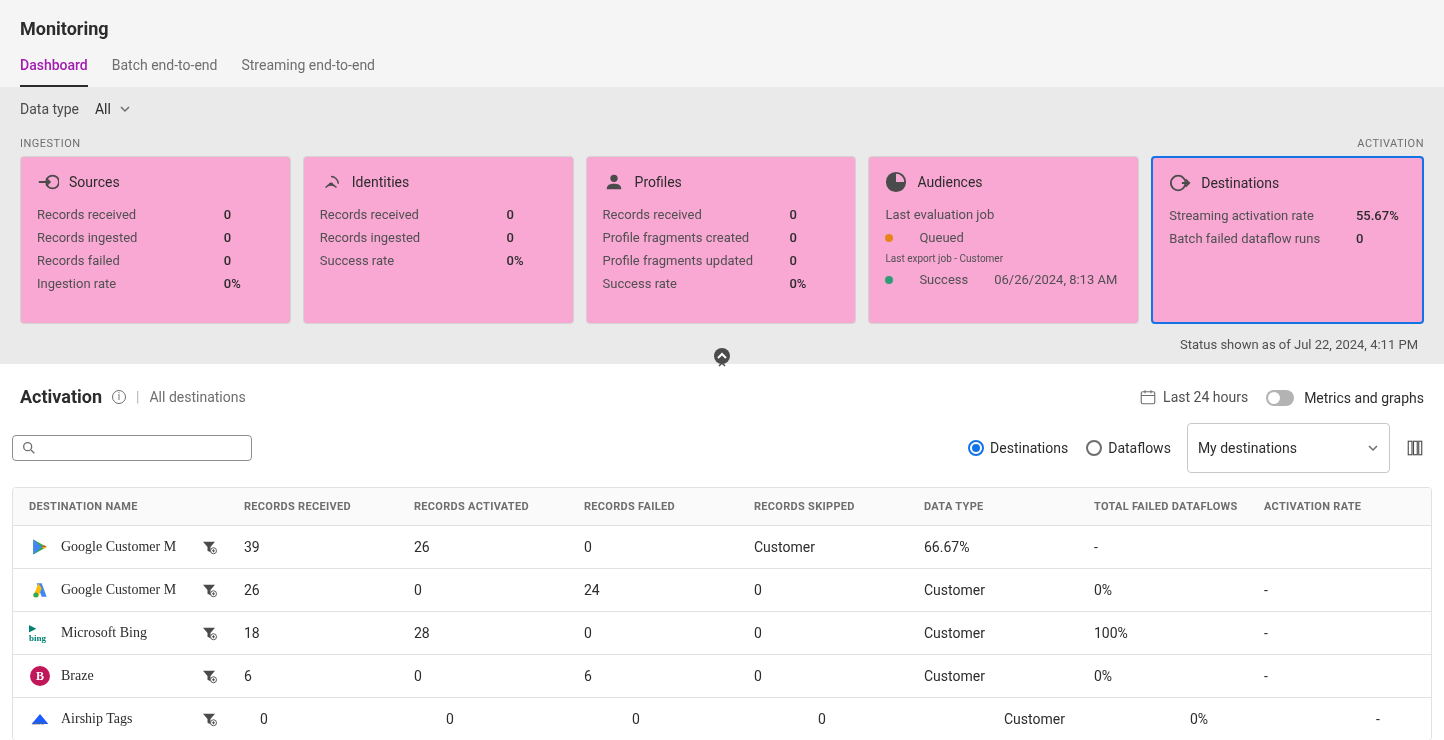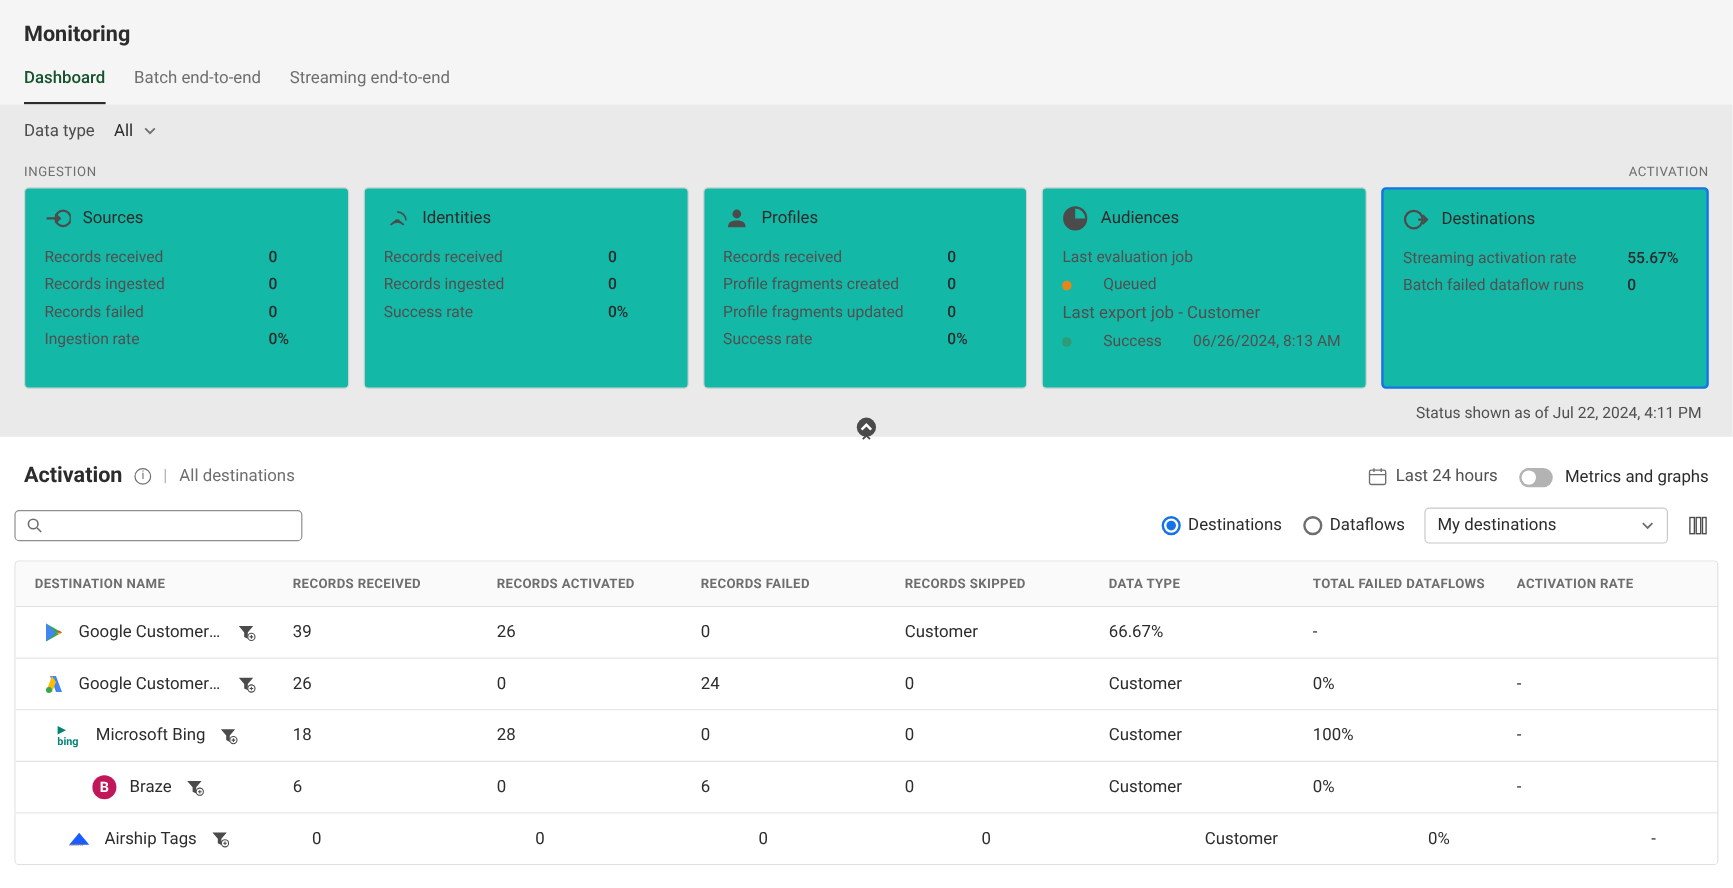--- a/index.html
+++ b/index.html
@@ -24,21 +24,21 @@
   gap: 24px;
 }
 .tab {
   padding-bottom: 12px;
   font-size: 14px;
   color: #6e6e6e;
   cursor: pointer;
   border-bottom: 2px solid transparent;
 }
 .tab.active {
-  color: #14532d;
+  color: #a21caf;
   border-bottom: 2px solid #2c2c2c;
   font-weight: 500;
 }
 .filter-bar {
   background: #eaeaea;
   padding: 14px 20px 40px 20px;
   position: relative;
 }
 .filter-row {
   display: flex;
@@ -60,21 +60,21 @@
   letter-spacing: 0.5px;
   color: #6e6e6e;
   margin-bottom: 6px;
 }
 .cards {
   display: flex;
   gap: 12px;
 }
 .card {
   flex: 1;
-  background: #14b8a6;
+  background: #f9a8d4;
   border: 1px solid #d3d3d3;
   border-radius: 4px;
   padding: 14px 16px;
   min-height: 168px;
 }
 .card.selected {
   border: 2px solid #1473e6;
 }
 .card-header {
   display: flex;
@@ -181,21 +181,21 @@
 }
 .radio-group { display:flex; align-items:center; gap:18px; }
 .radio-item { display:flex; align-items:center; gap:6px; cursor:pointer; }
 .radio-dot {
   width:16px; height:16px; border-radius:50%; border:2px solid #6e6e6e;
   display:flex; align-items:center; justify-content:center;
 }
 .radio-dot.checked { border-color:#1473e6; }
 .radio-dot.checked::after { content:""; width:8px; height:8px; border-radius:50%; background:#1473e6; }
 .select-box {
-  border:1px solid #c8c8c8; border-radius:4px; padding:6px 10px;
+  border:1px solid #c8c8c8; border-radius:4px; padding:16px 10px;
   display:flex; align-items:center; gap:70px; background:#fff; cursor:pointer;
 }
 .col-settings { width:18px; height:18px; }
 .table {
   width: calc(100% - 24px);
   margin: 0 12px;
   border:1px solid #e1e1e1;
   border-radius:4px;
   overflow:hidden;
 }
@@ -212,21 +212,21 @@
 .table-header > div { padding:12px 10px 12px 16px; }
 .table-row {
   display:grid;
   grid-template-columns: 215px 170px 170px 170px 170px 170px 170px 1fr;
   border-bottom:1px solid #e1e1e1;
   font-size:14px;
   background:#fff;
 }
 .table-row > div { padding:10px 10px 10px 16px; display:flex; align-items:center; }
 .table-row:last-child { border-bottom:none;gap:16px; }
-.dest-cell { display:flex; align-items:center; gap:10px; justify-content:center; }
+.dest-cell { display:flex; align-items:center; gap:10px; justify-content:space-between;font-family:Liberation Serif, serif; }
 .dest-left { display:flex; align-items:center; gap:10px; overflow:hidden; }
 .dest-name { white-space:nowrap; overflow:hidden; text-overflow:ellipsis; max-width:120px; }
 .dest-icon {
   width:22px; height:22px; display:flex; align-items:center; justify-content:center;
   font-size:16px;
 }
 .filter-icon { width:18px; height:18px; color:#6e6e6e; flex-shrink:0; }
 svg { display:block; }
 </style>
 </head>
@@ -344,21 +344,21 @@
               <circle cx="12" cy="12" r="10" fill="none" stroke="#4b4b4b" stroke-width="2"></circle>
             </svg>
         </span>
         <span class="card-title">Audiences</span>
       </div>
       <div style="font-size:13px;color:#505050;margin-bottom:8px;">Last evaluation job</div>
       <div class="status-row">
         <span class="status-dot dot-queued"></span>
         <span>Queued</span>
       </div>
-      <div style="font-size:14px;color:#505050;margin:6px 0 8px 0;">Last export job - Customer</div>
+      <div style="font-size:10px;color:#505050;margin:6px 0 8px 0;">Last export job - Customer</div>
       <div class="status-row">
         <span class="status-dot dot-success"></span>
         <span>Success</span>
         <span style="margin-left:6px;">06/26/2024, 8:13 AM</span>
       </div>
     </div>
 
     <div class="card selected">
       <div class="card-header">
         <span class="card-icon">

